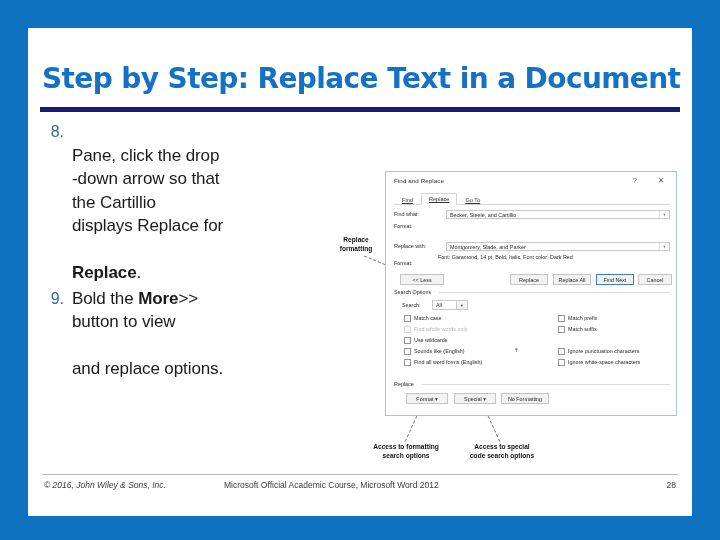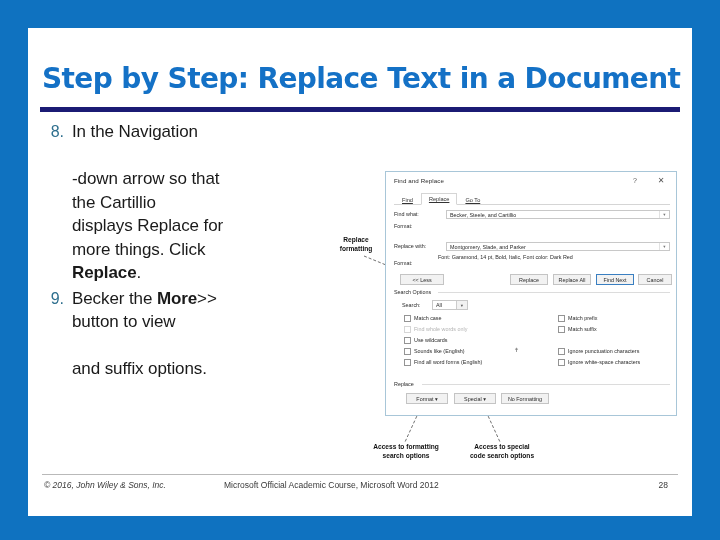--- a/index.html
+++ b/index.html
@@ -312,53 +312,53 @@
   }
   .footer {
     position: absolute;
     top: 452px;
     font-family: "Liberation Sans", sans-serif;
     font-size: 8.5px;
     color: #3a3a3a;
   }
   .footer-left  { left: 16px; font-style: italic; }
   .footer-mid   { left: 196px; }
-  .footer-right { right: 24px; }
+  .footer-right { right: 16px; }
 </style>
 </head>
 <body>
 
 <div class="slide">
   <div class="content-pane">
 
     <div class="title">Step by Step: Replace Text in a Document</div>
     <div class="title-rule"></div>
 
     <div class="steps">
 
       <div class="step">
         <div class="step-num">8.</div>
         <div class="step-text">
-          <span>In the Navigation</span><br>
           <br>
+          <span>Pane, click the drop</span><br>
           <span>-down arrow so that</span><br>
           <span>the Cartillio</span><br>
           <span>displays Replace for</span><br>
-          <span>more things. Click</span><br>
+          <br>
           <b>Replace</b><span>.</span>
         </div>
       </div>
 
       <div class="step">
         <div class="step-num">9.</div>
         <div class="step-text">
-          <span>Becker the </span><b>More</b><span>&gt;&gt;</span><br>
+          <span>Bold the </span><b>More</b><span>&gt;&gt;</span><br>
           <span>button to view</span><br>
           <br>
-          <span>and suffix options.</span>
+          <span>and replace options.</span>
         </div>
       </div>
 
     </div>
 
     <div class="figure">
 
       <svg class="leader" width="324" height="310" viewBox="0 0 324 310" style="left:0; top:0;">
         <line x1="6" y1="92" x2="55" y2="112" stroke="#333" stroke-width="0.7" stroke-dasharray="3,2"></line>
         <line x1="63" y1="243" x2="47" y2="278" stroke="#333" stroke-width="0.7" stroke-dasharray="3,2"></line>

